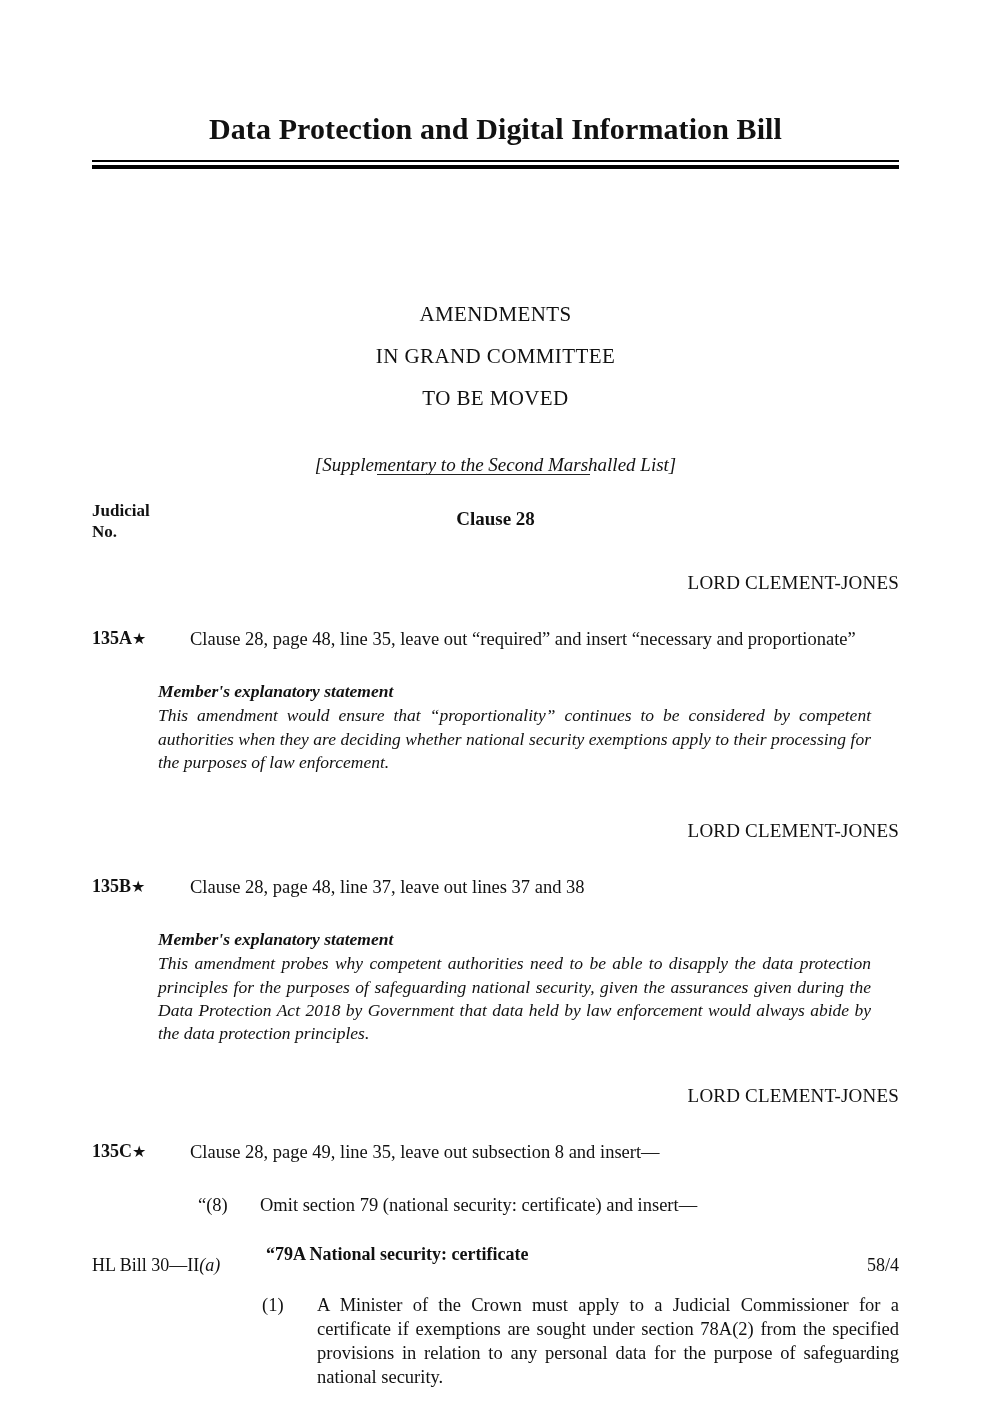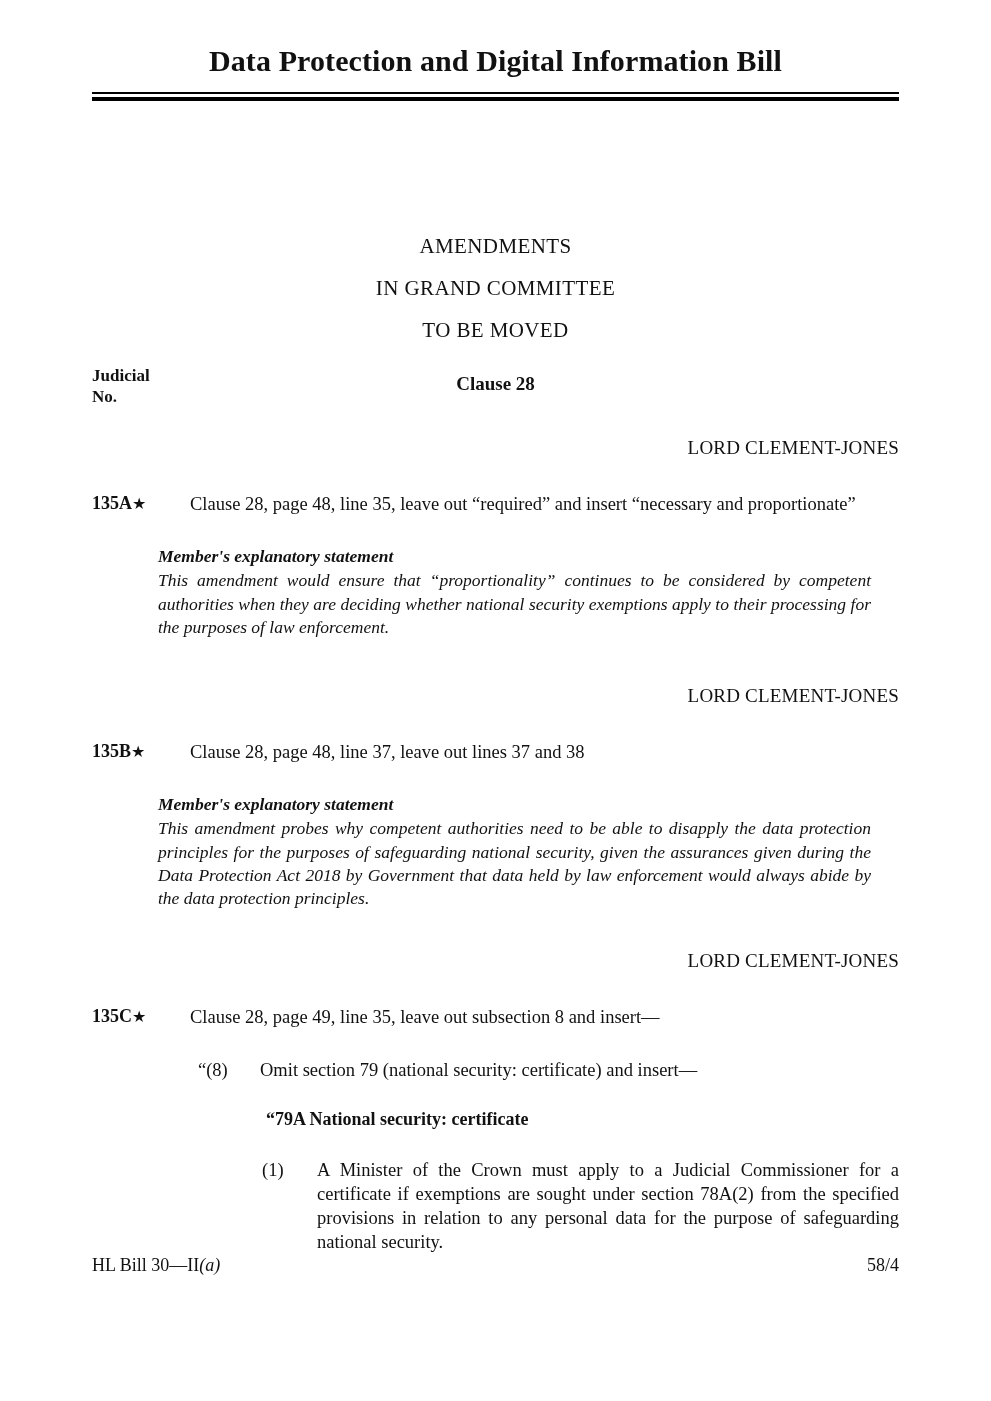--- a/index.html
+++ b/index.html
@@ -21,21 +21,21 @@
     left: 0; top: 0;
     width: 991px;
     height: 1401px;
     box-sizing: border-box;
     padding: 0 92px;
   }
 
   
   .doc-title {
     margin: 0;
-    padding-top: 44px;
+    padding-top: 112px;
     text-align: center;
     font-size: 30px;
     font-weight: bold;
     letter-spacing: 0.1px;
     line-height: 1.1;
   }
   .title-rule {
     margin-top: 15px;
     width: 100%;
   }
@@ -210,20 +210,24 @@
   <div class="title-rule">
     <div class="r-thin"></div>
     <div class="r-gap"></div>
     <div class="r-thick"></div>
   </div>
 
   <div class="headings">
     <div class="hl">AMENDMENTS</div>
     <div class="hl">IN GRAND COMMITTEE</div>
     <div class="hl">TO BE MOVED</div>
+    <div class="supp-line">
+      <span>[Supplementary to the Second Marshalled List]</span>
+      <span class="supp-underline"></span>
+    </div>
   </div>
 
   <div class="colhead-row">
     <div class="amendment-no-label">
       <div>Judicial</div>
       <div>No.</div>
     </div>
     <div class="clause-heading">Clause 28</div>
   </div>
 

